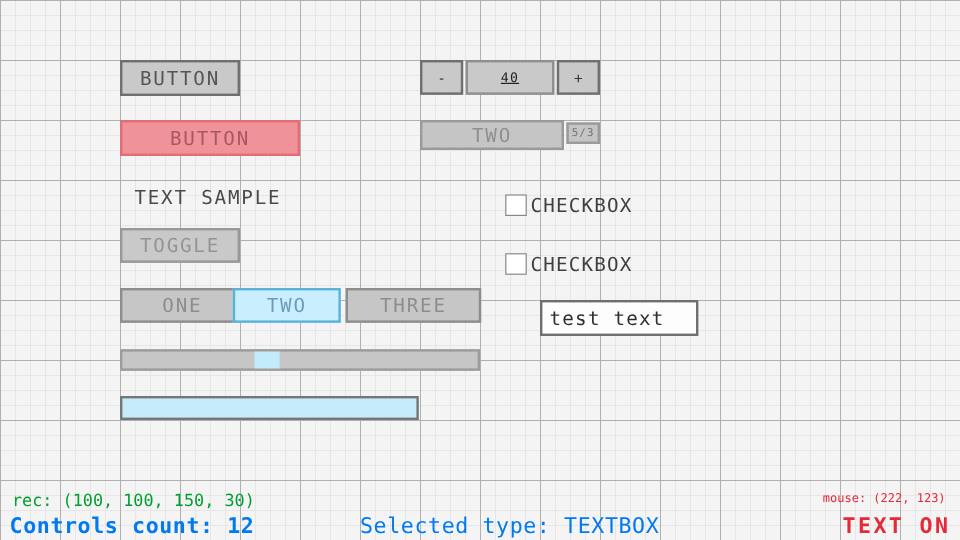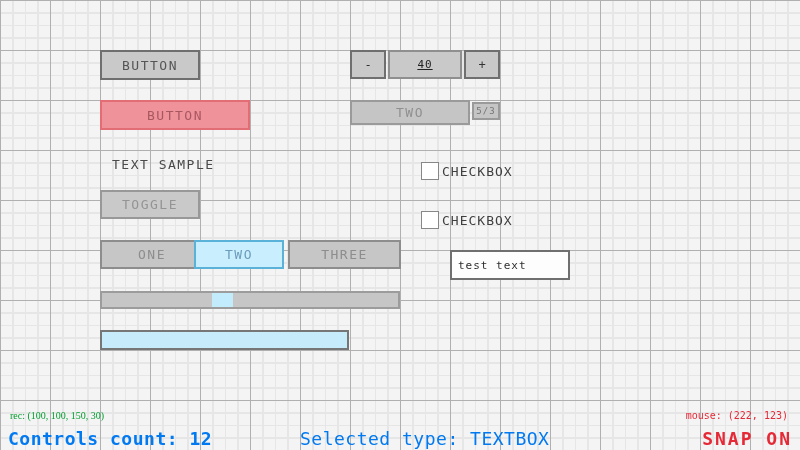--- a/index.html
+++ b/index.html
@@ -7,21 +7,21 @@
     position:relative;width:800px;height:450px;overflow:hidden;
     background-color:#f4f4f4;
     background-image:
       repeating-linear-gradient(to right,#b0b0b0 0 1px,transparent 1px 50px),
       repeating-linear-gradient(to bottom,#b0b0b0 0 1px,transparent 1px 50px),
       repeating-linear-gradient(to right,#e6e6e6 0 1px,transparent 1px 12.5px),
       repeating-linear-gradient(to bottom,#e6e6e6 0 1px,transparent 1px 12.5px);
     font-family:"DejaVu Sans Mono","Liberation Mono",monospace;
   }
   .ctl{position:absolute;box-sizing:border-box;display:flex;align-items:center;justify-content:center;
-       font-family:inherit;font-size:13px;letter-spacing:1.5px;white-space:pre;padding:0;margin:0;}
+       font-family:inherit;font-size:16px;letter-spacing:1.5px;white-space:pre;padding:0;margin:0;}
   button.ctl{cursor:default;}
   
   .btn-normal{left:100px;top:50px;width:100px;height:30px;background:#c9c9c9;border:2px solid #6f6f6f;color:#555555;}
   
   .spin-minus{left:350px;top:50px;width:36px;height:29px;background:#c9c9c9;border:2px solid #6f6f6f;color:#333;font-size:12px;letter-spacing:0;}
   .spin-value{left:388px;top:50px;width:74px;height:29px;background:#c9c9c9;border:2px solid #8f8f8f;color:#222;font-size:11px;letter-spacing:1px;text-decoration:underline;}
   .spin-plus{left:464px;top:50px;width:36px;height:29px;background:#c9c9c9;border:2px solid #6f6f6f;color:#333;font-size:12px;letter-spacing:0;}
   
   .btn-selected{left:100px;top:100px;width:150px;height:30px;background:#f0929a;border:2px solid #e36d75;color:#a7585f;}
   
@@ -34,30 +34,30 @@
   
   .cb-box1{left:421px;top:162px;width:18px;height:18px;background:#ffffff;border:1px solid #878787;}
   .cb-lbl1{left:442px;top:165px;height:12px;color:#3f3f3f;letter-spacing:1px;}
   .cb-box2{left:421px;top:211px;width:18px;height:18px;background:#ffffff;border:1px solid #878787;}
   .cb-lbl2{left:442px;top:214px;height:12px;color:#3f3f3f;letter-spacing:1px;}
   
   .tg-one{left:100px;top:240px;width:104px;height:29px;background:#c6c6c6;border:2px solid #8d8d8d;color:#8d8d8d;}
   .tg-two{left:194px;top:240px;width:90px;height:29px;background:#c9effe;border:2px solid #5bb2d9;color:#6c9bbc;}
   .tg-three{left:288px;top:240px;width:113px;height:29px;background:#c6c6c6;border:2px solid #8d8d8d;color:#8d8d8d;}
   
-  .textbox{left:450px;top:250px;width:120px;height:30px;background:#fdfdfd;border:2px solid #6f6f6f;color:#2e2e2e;
-           font-size:11px;letter-spacing:1px;justify-content:flex-start;padding-left:6px;font-family:inherit;}
+  .textbox{left:450px;top:250px;width:132px;height:30px;background:#fdfdfd;border:2px solid #6f6f6f;color:#2e2e2e;
+           font-size:16px;letter-spacing:1px;justify-content:flex-start;padding-left:6px;font-family:inherit;}
   
   .slider{left:100px;top:291px;width:300px;height:18px;background:#c6c6c6;border:2px solid #9c9c9c;justify-content:flex-start;}
   .slider-handle{position:absolute;left:110px;top:0;width:21px;height:14px;background:#c2ecfc;}
   
   .blue-bar{left:100px;top:330px;width:249px;height:20px;background:#c6ecfb;border:2px solid #767676;}
   
   .stat{position:absolute;white-space:pre;font-family:inherit;}
-  .stat-rec{left:10px;top:410px;font-size:10px;color:#009e2f;font-family:Liberation Serif, serif;}
+  .stat-rec{left:10px;top:410px;font-size:14px;color:#009e2f;}
   .stat-count{left:8px;top:428px;font-size:18px;font-weight:bold;letter-spacing:0.5px;color:#0079f1;}
   .stat-type{left:300px;top:428px;font-size:18px;font-weight:normal;letter-spacing:0.5px;color:#0079f1;}
   .stat-mouse{right:12px;top:410px;font-size:10px;color:#e62937;}
   .stat-snap{right:8px;top:428px;font-size:18px;font-weight:bold;letter-spacing:2px;color:#e62937;}
 </style>
 </head>
 <body>
 
 <div class="canvas">
 
@@ -91,15 +91,15 @@
   <div class="ctl slider">
     <div class="slider-handle"></div>
   </div>
 
   <div class="ctl blue-bar"></div>
 
   <div class="stat stat-rec">rec: (100, 100, 150, 30)</div>
   <div class="stat stat-count">Controls count: 12</div>
   <div class="stat stat-type">Selected type: TEXTBOX</div>
   <div class="stat stat-mouse">mouse: (222, 123)</div>
-  <div class="stat stat-snap">SNAP ON</div>
+  <div class="stat stat-snap">TEXT ON</div>
 
 </div>
 
 </body></html>

